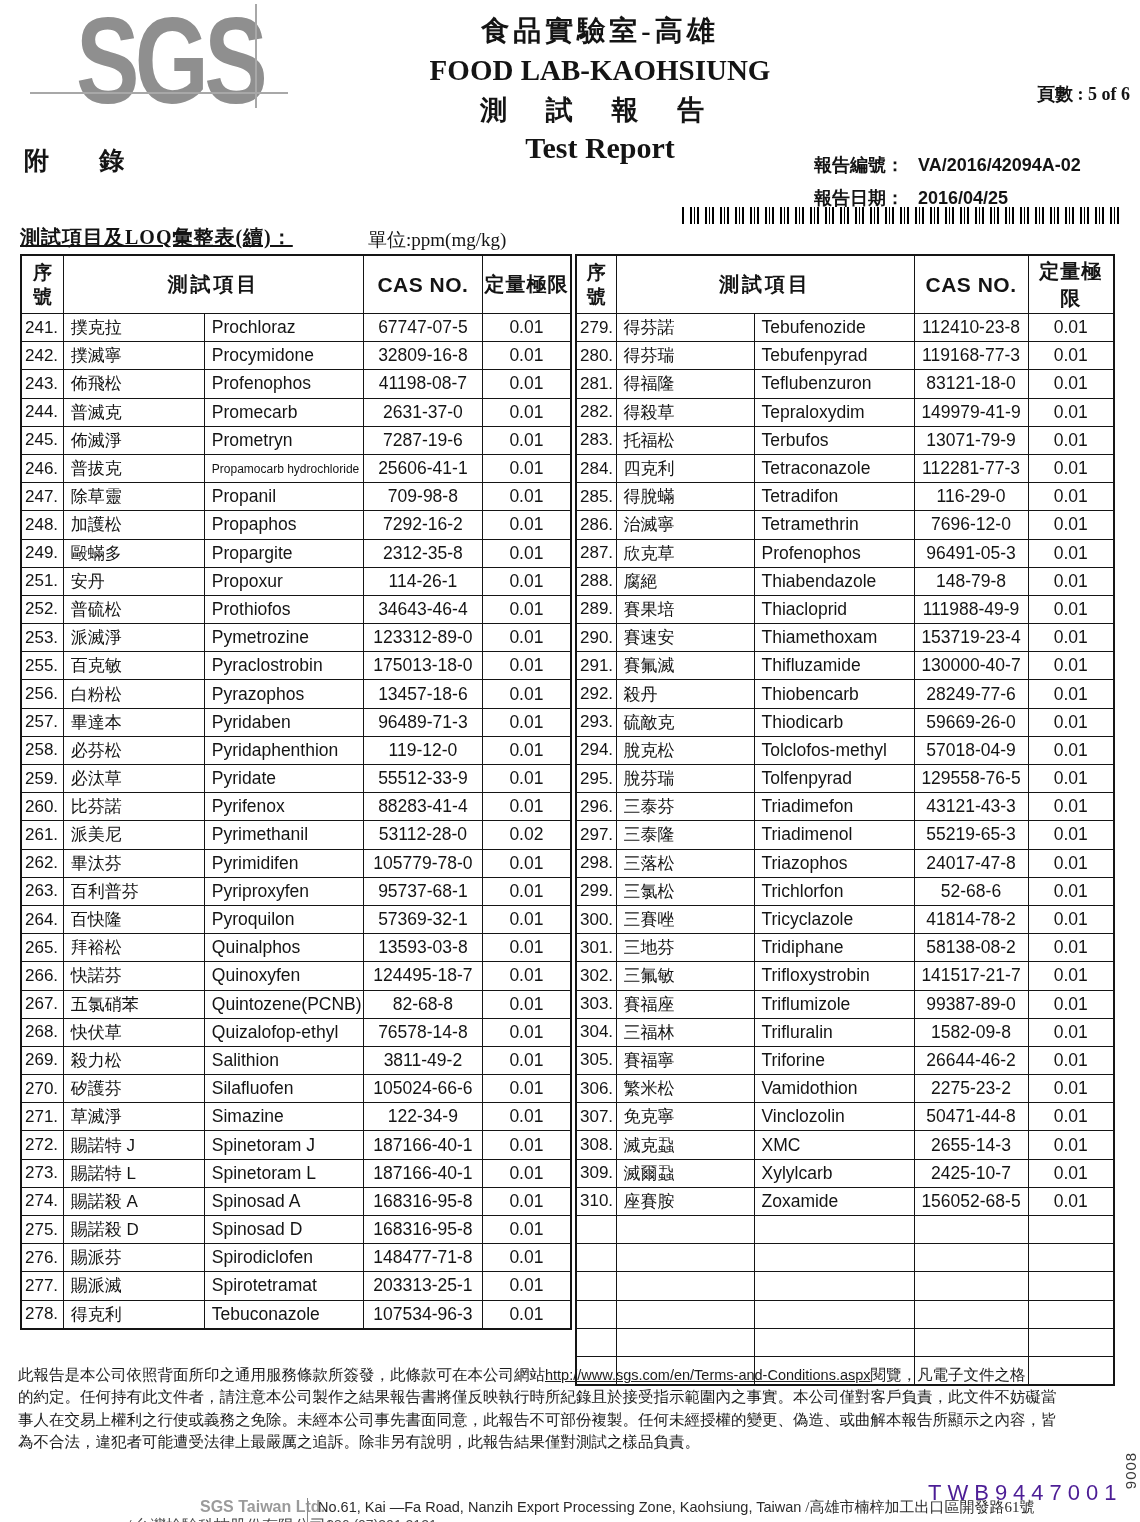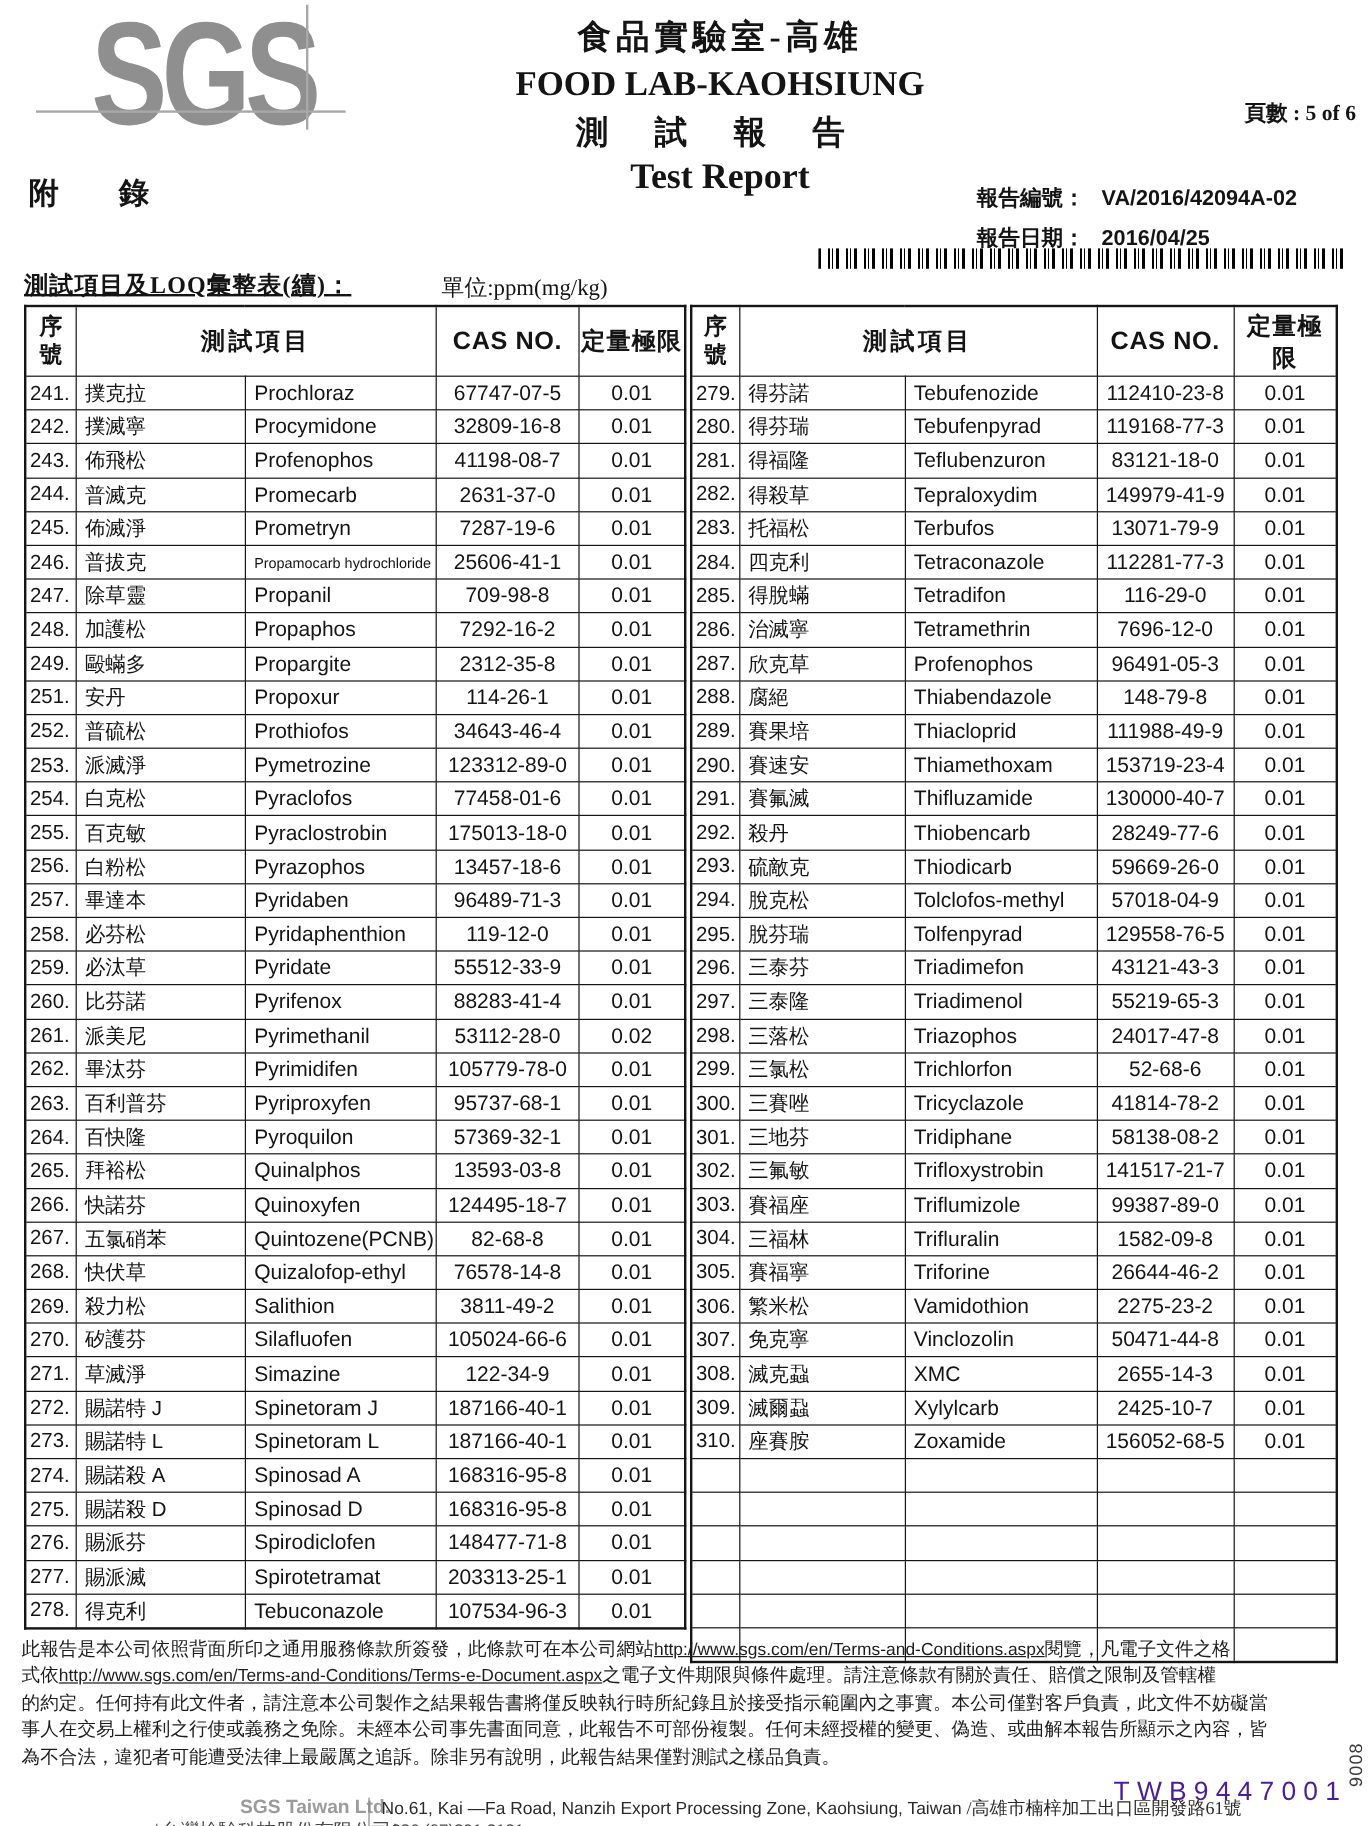--- a/index.html
+++ b/index.html
@@ -194,27 +194,20 @@
           <td class="c-loq">0.01</td>
         </tr>
         <tr>
           <td class="c-no">253.</td>
           <td class="c-zh">派滅淨</td>
           <td class="c-en">Pymetrozine</td>
           <td class="c-cas">123312-89-0</td>
           <td class="c-loq">0.01</td>
         </tr>
         <tr>
-          <td class="c-no">254.</td>
-          <td class="c-zh">白克松</td>
-          <td class="c-en">Pyraclofos</td>
-          <td class="c-cas">77458-01-6</td>
-          <td class="c-loq">0.01</td>
-        </tr>
-        <tr>
           <td class="c-no">255.</td>
           <td class="c-zh">百克敏</td>
           <td class="c-en">Pyraclostrobin</td>
           <td class="c-cas">175013-18-0</td>
           <td class="c-loq">0.01</td>
         </tr>
         <tr>
           <td class="c-no">256.</td>
           <td class="c-zh">白粉松</td>
           <td class="c-en">Pyrazophos</td>
@@ -662,21 +655,20 @@
           <td class="c-zh"></td>
           <td class="c-en"></td>
           <td class="c-cas"></td>
           <td class="c-loq"></td>
         </tr>
       </tbody>
   </table>
 
   <div class="disclaimer" id="disclaimer">
       <div class="fline"><span>此報告是本公司依照背面所印之通用服務條款所簽發，此條款可在本公司網站</span><span class="u">http://www.sgs.com/en/Terms-and-Conditions.aspx</span><span>閱覽，凡電子文件之格</span></div>
-      <div class="fline"><span>式依</span><span class="u">http://www.sgs.com/en/Terms-and-Conditions/Terms-e-Document.aspx</span><span>之電子文件期限與條件處理。請注意條款有關於責任、賠償之限制及管轄權</span></div>
       <div class="fline"><span>的約定。任何持有此文件者，請注意本公司製作之結果報告書將僅反映執行時所紀錄且於接受指示範圍內之事實。本公司僅對客戶負責，此文件不妨礙當</span></div>
       <div class="fline"><span>事人在交易上權利之行使或義務之免除。未經本公司事先書面同意，此報告不可部份複製。任何未經授權的變更、偽造、或曲解本報告所顯示之內容，皆</span></div>
       <div class="fline"><span>為不合法，違犯者可能遭受法律上最嚴厲之追訴。除非另有說明，此報告結果僅對測試之樣品負責。</span></div>
     </div>
   <div class="twb">TWB9447001</div>
   <div class="company">SGS Taiwan Ltd.</div>
   <div class="fdivider"></div>
   <div class="address">
     <span>No.61, Kai —Fa Road, Nanzih Export Processing Zone, Kaohsiung, Taiwan </span><span class="addr-zh">/高雄市楠梓加工出口區開發路61號</span>
   </div>

